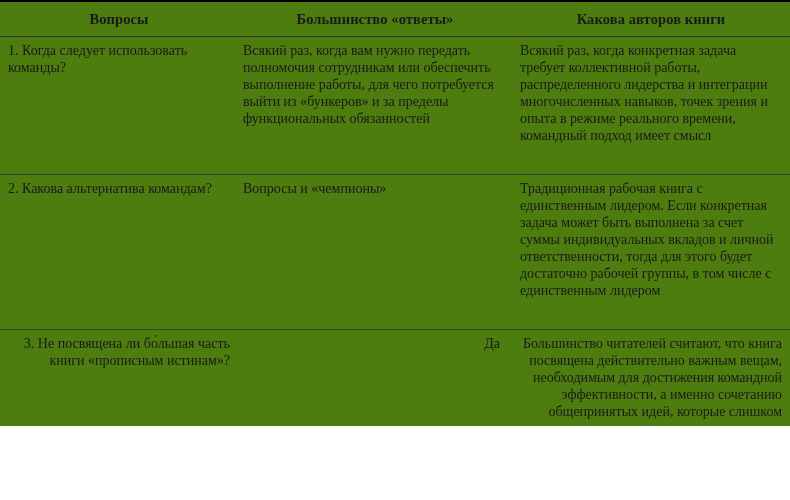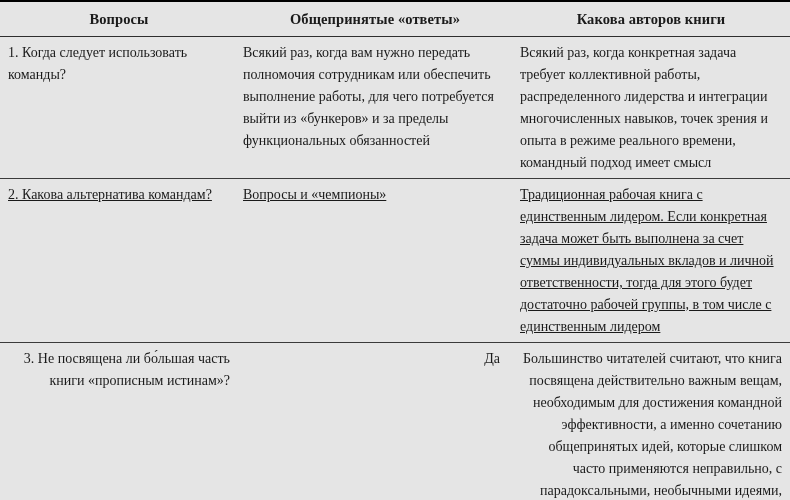--- a/index.html
+++ b/index.html
@@ -2,22 +2,22 @@
 <html lang="ru"><head>
 <meta charset="utf-8">
 <style>
   html, body {
     margin: 0;
     padding: 0;
     background: #ffffff;
   }
   .page {
     width: 790px;
-    height: 500px;
-    background: #e5e5e5;
+    height: 426px;
+    background: #4d7c0f;
     font-family: "Liberation Serif", "DejaVu Serif", serif;
     color: #1a1a1a;
     overflow: hidden;
     box-sizing: border-box;
   }
   table.book-table {
     width: 790px;
     border-collapse: collapse;
     table-layout: fixed;
     border-top: 2.5px solid #000000;
@@ -29,26 +29,26 @@
     text-align: center;
     vertical-align: middle;
     padding: 9px 4px 8px 4px;
     height: 29px;
     box-sizing: border-box;
     border-bottom: 1px solid #2e2e2e;
     letter-spacing: 0.1px;
   }
   table.book-table td {
     font-size: 14px;
-    line-height: 22px;
+    line-height: 17px;
     vertical-align: top;
     box-sizing: border-box;
   }
   tbody tr.row-1 { height: 138px; }
-  tbody tr.row-2 { height: 155px; text-decoration: underline; }
+  tbody tr.row-2 { height: 155px; }
   tbody tr.row-3 { height: 168px; text-align: right; }
   tbody tr:not(:last-child) td {
     border-bottom: 1px solid #3a3a3a;
   }
   td.c1 { padding: 5px 8px 4px 8px; }
   td.c2 { padding: 5px 12px 4px 5px; }
   td.c3 { padding: 5px 8px 4px 8px; }
 </style>
 </head>
 <body>
@@ -56,21 +56,21 @@
 <div class="page">
   <table class="book-table">
     <colgroup>
       <col style="width:238px">
       <col style="width:274px">
       <col style="width:278px">
     </colgroup>
     <thead>
       <tr>
         <th>Вопросы</th>
-        <th>Общепринятые «ответы»</th>
+        <th>Большинство «ответы»</th>
         <th>Какова авторов книги</th>
       </tr>
     </thead>
     <tbody>
       <tr class="row-1">
         <td class="c1">1. Когда следует использовать команды?</td>
         <td class="c2">Всякий раз, когда вам нужно передать полномочия сотрудникам или обеспечить выполнение работы, для чего потребуется выйти из «бункеров» и за пределы функциональных обязанностей</td>
         <td class="c3">Всякий раз, когда конкретная задача требует коллективной работы, распределенного лидерства и интеграции многочисленных навыков, точек зрения и опыта в режиме реального времени, командный подход имеет смысл</td>
       </tr>
       <tr class="row-2">

